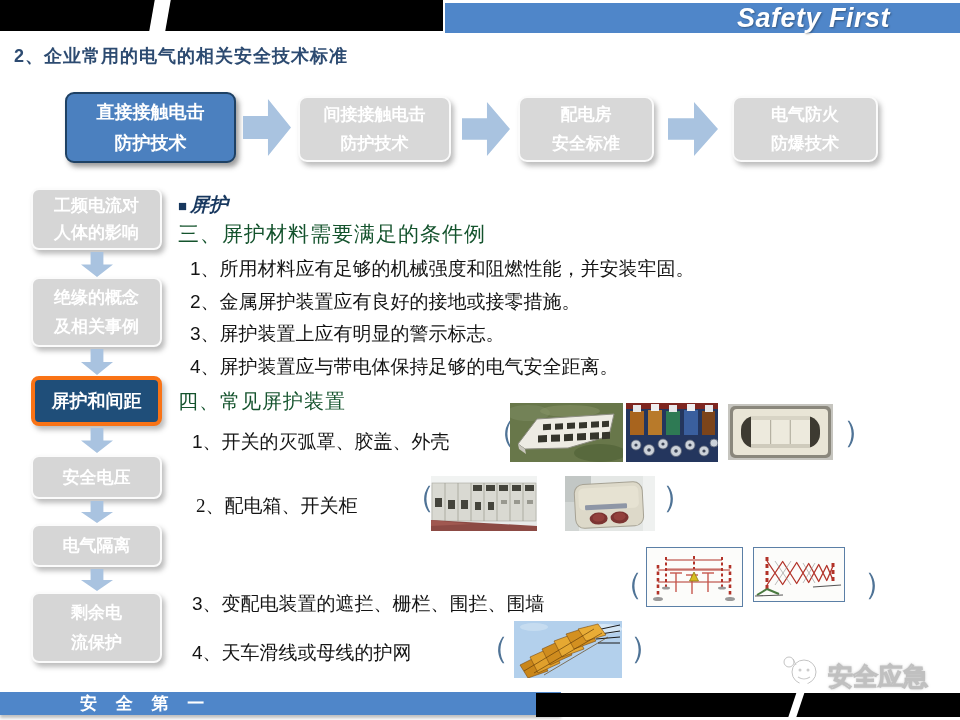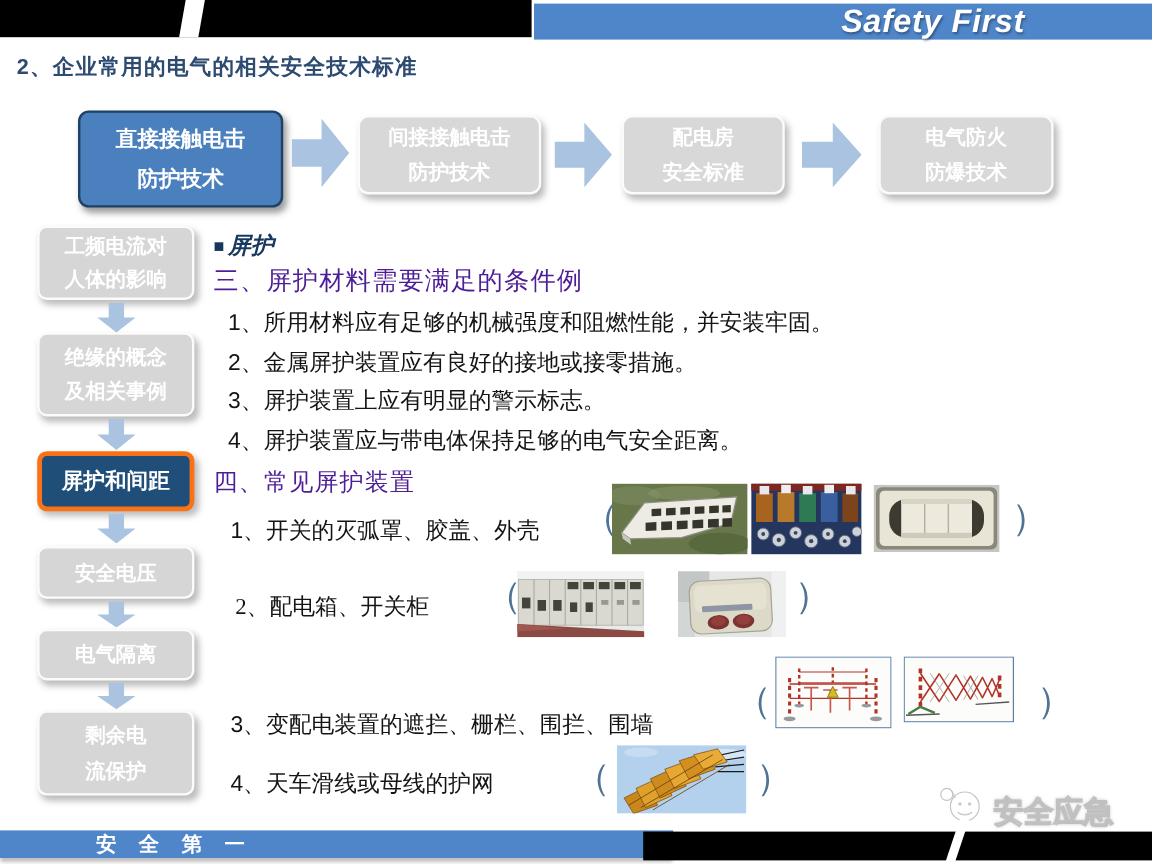--- a/index.html
+++ b/index.html
@@ -4,21 +4,21 @@
 <style>
   html,body{margin:0;padding:0;background:#fff;}
   .slide{position:relative;width:960px;height:720px;background:#ffffff;overflow:hidden;
          font-family:"Liberation Sans","DejaVu Sans",sans-serif;}
   .abs{position:absolute;}
 
   
   .bar-black-top{left:0;top:0;width:443px;height:31px;background:#000;}
   .bar-slash-top{left:152px;top:0;width:16px;height:31px;background:#fff;transform:skewX(-10deg);}
   .bar-blue-top{left:445px;top:3px;width:515px;height:30px;background:#4f86c9;
-                display:flex;align-items:center;justify-content:flex-end;padding-right:106px;box-sizing:border-box;}
+                display:flex;align-items:center;justify-content:flex-end;padding-right:70px;box-sizing:border-box;}
   .brand{color:#fff;font-size:27px;font-weight:bold;font-style:italic;letter-spacing:0.5px;
          text-shadow:1px 1px 2px rgba(0,0,0,0.35);}
 
   .page-title{left:14px;top:44px;font-size:18px;font-weight:bold;color:#2d4b71;letter-spacing:1px;}
 
   
   .fbox{border-radius:9px;display:flex;flex-direction:column;justify-content:space-evenly;
         align-items:center;text-align:center;color:#fff;font-weight:bold;box-sizing:border-box;}
   .fbox.active{background:#4b80bf;border:2px solid #1e4164;box-shadow:3px 4px 5px rgba(60,60,60,.5);font-size:18px;}
   .fbox.gray{background:#d8d8d8;border:2px solid #fbfbfb;box-shadow:3px 4px 5px rgba(90,90,90,.40);font-size:17px;}
@@ -28,21 +28,21 @@
   .sbox{left:31px;width:131px;border-radius:8px;display:flex;flex-direction:column;justify-content:space-evenly;
         align-items:center;text-align:center;color:#fff;font-weight:bold;font-size:17px;box-sizing:border-box;
         background:#d6d6d6;border:2px solid #fbfbfb;box-shadow:3px 4px 5px rgba(90,90,90,.40);}
   .sbox.active{background:#1f4e79;border:4px solid #f97316;font-size:18px;}
   .arrow-d{left:81px;width:32px;background:#a9c3e0;clip-path:polygon(30% 0,70% 0,70% 50%,100% 50%,50% 100%,0 50%,30% 50%);}
 
   
   .marker-row{left:178px;top:192px;display:flex;align-items:center;}
   .marker-sq{color:#17375e;font-size:15px;}
   .marker-label{color:#17375e;font-size:19px;font-weight:bold;font-style:italic;margin-left:3px;}
-  .h-steel{color:#4c1d95;font-size:21px;letter-spacing:1px;}
+  .h-steel{color:#14532d;font-size:21px;letter-spacing:1px;}
   .cond-list{left:190px;top:256px;}
   .cond{font-size:19px;color:#141414;height:32.5px;white-space:nowrap;}
   .dev-label{font-size:19px;color:#141414;white-space:nowrap;}
   .bracket{color:#4f7396;font-size:31px;font-weight:300;line-height:1;}
   .photo{display:block;}
 
   
   .bar-blue-bottom{left:0;top:692px;width:561px;height:23px;background:#4f86c9;
                    box-shadow:0 3px 3px rgba(0,0,0,0.25);display:flex;align-items:center;}
   .slogan{color:#fff;font-weight:bold;font-size:17px;letter-spacing:7px;padding-left:80px;}
@@ -57,21 +57,21 @@
 <div class="slide">
 
   <div class="abs bar-black-top"></div>
   <div class="abs bar-slash-top"></div>
   <div class="abs bar-blue-top">
     <span class="brand">Safety First</span>
   </div>
 
   <div class="abs page-title">2、企业常用的电气的相关安全技术标准</div>
 
-  <div class="abs fbox active" style="left:65px;top:92px;width:171px;height:81px;">
+  <div class="abs fbox active" style="left:65px;top:92px;width:171px;height:71px;">
     <span>直接接触电击</span>
     <span>防护技术</span>
   </div>
   <div class="abs arrow-r" style="left:243px;top:99px;width:48px;height:57px;"></div>
   <div class="abs fbox gray" style="left:298px;top:96px;width:153px;height:66px;">
     <span>间接接触电击</span>
     <span>防护技术</span>
   </div>
   <div class="abs arrow-r" style="left:462px;top:102px;width:48px;height:54px;"></div>
   <div class="abs fbox gray" style="left:518px;top:96px;width:136px;height:66px;">

